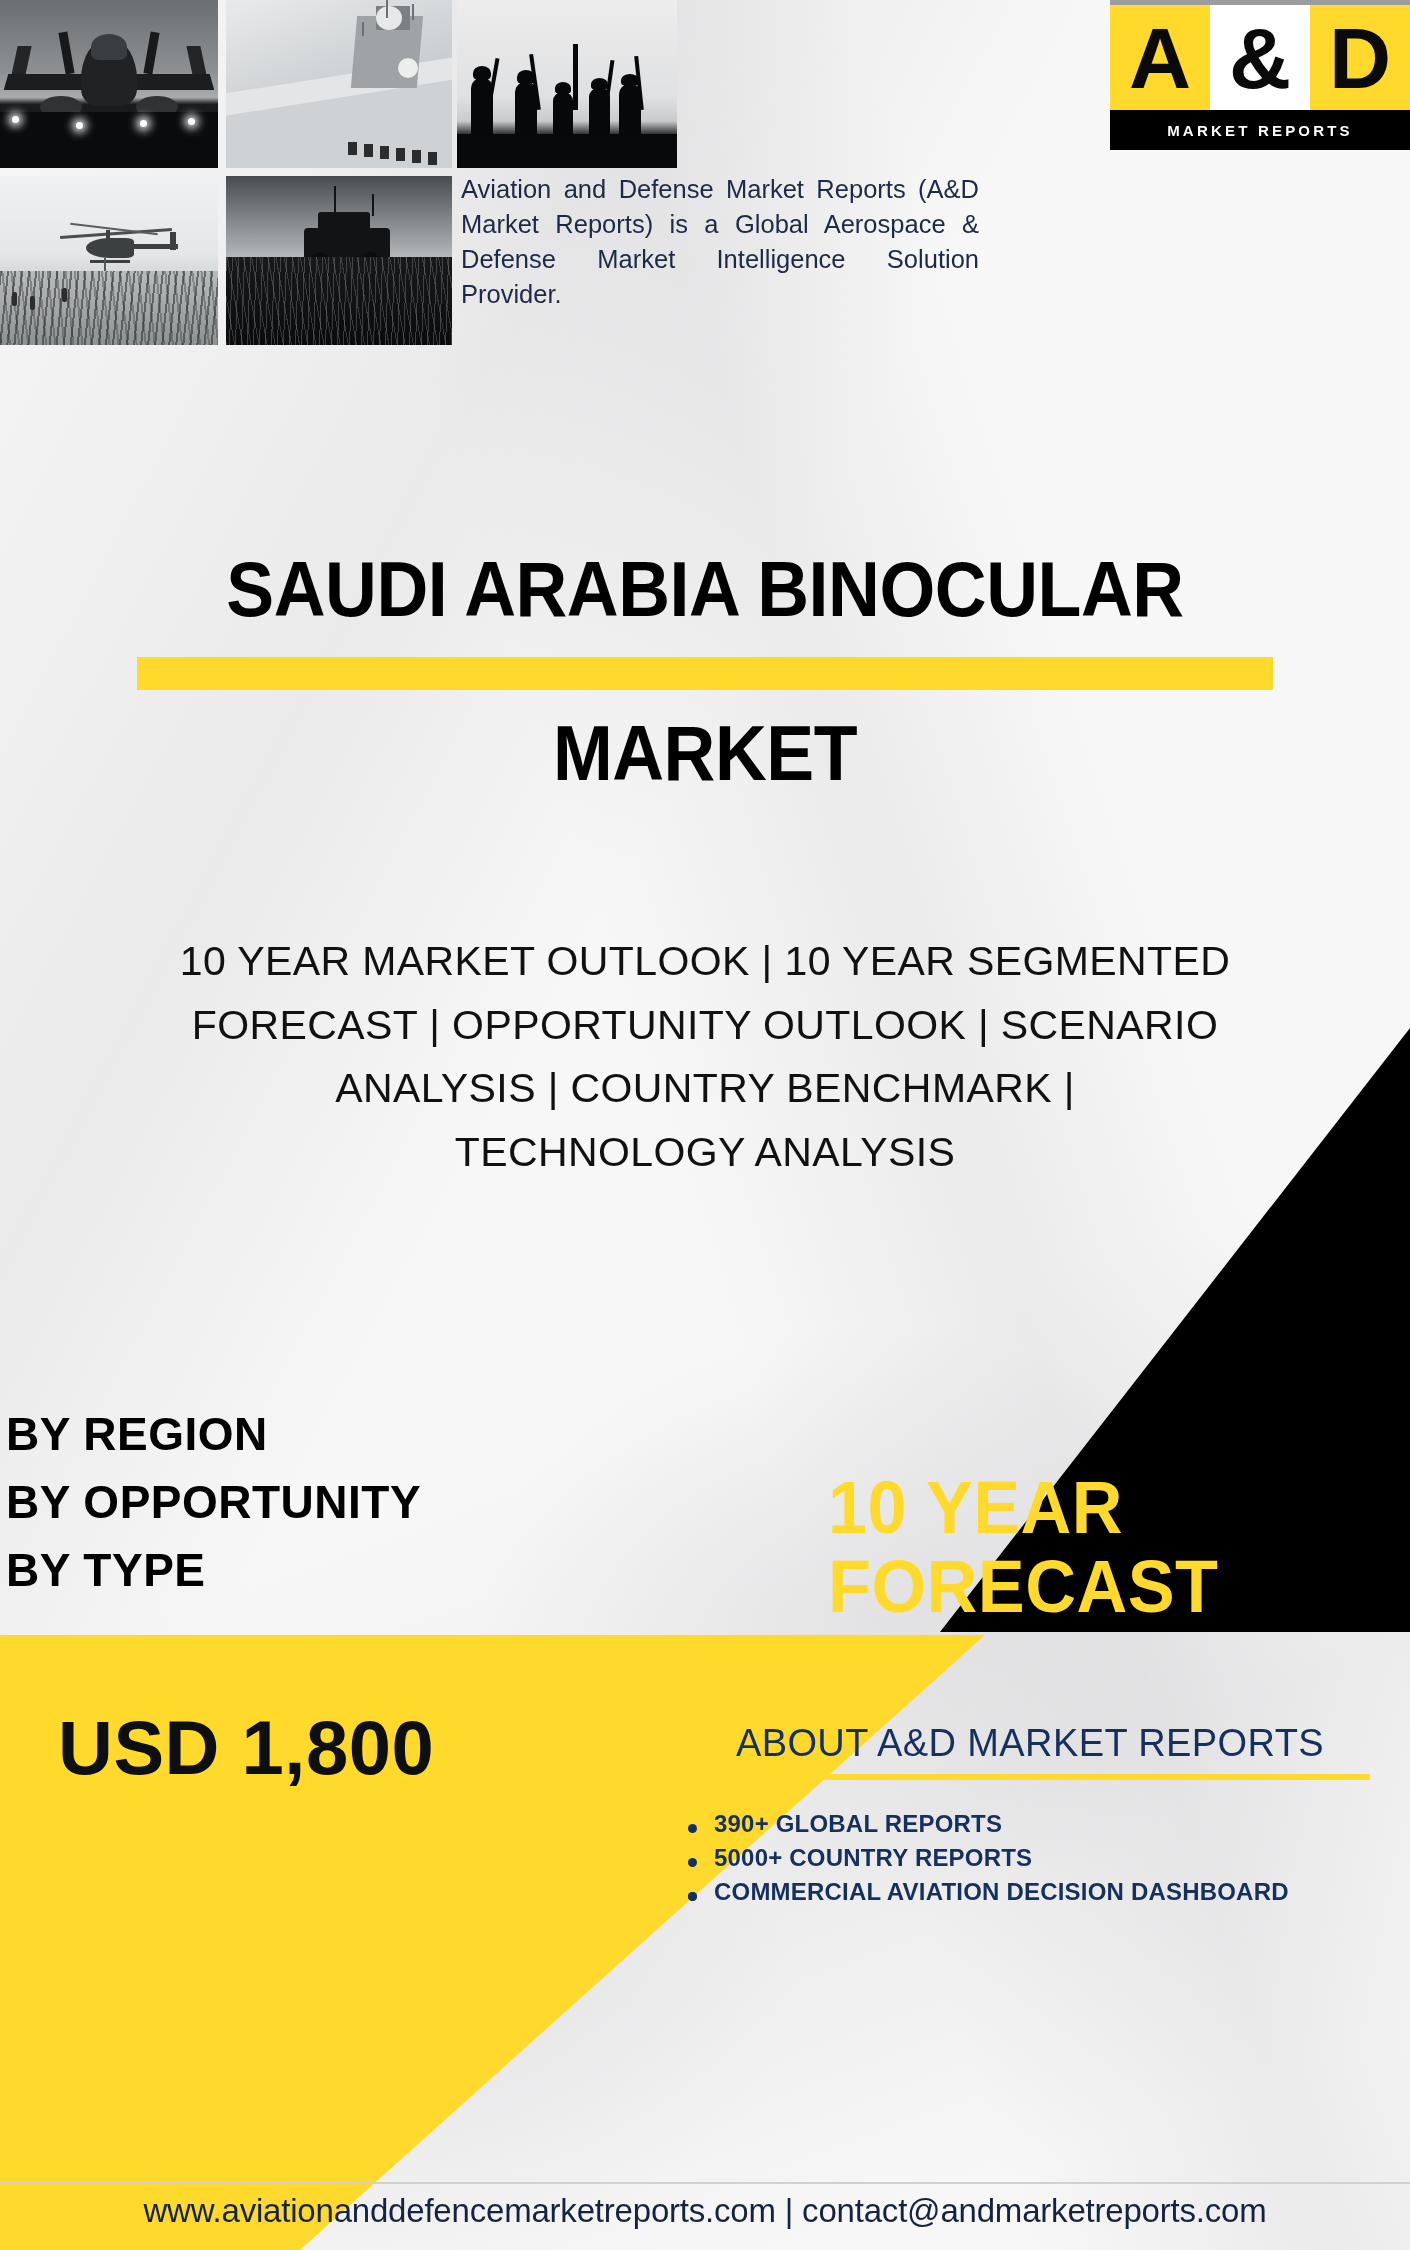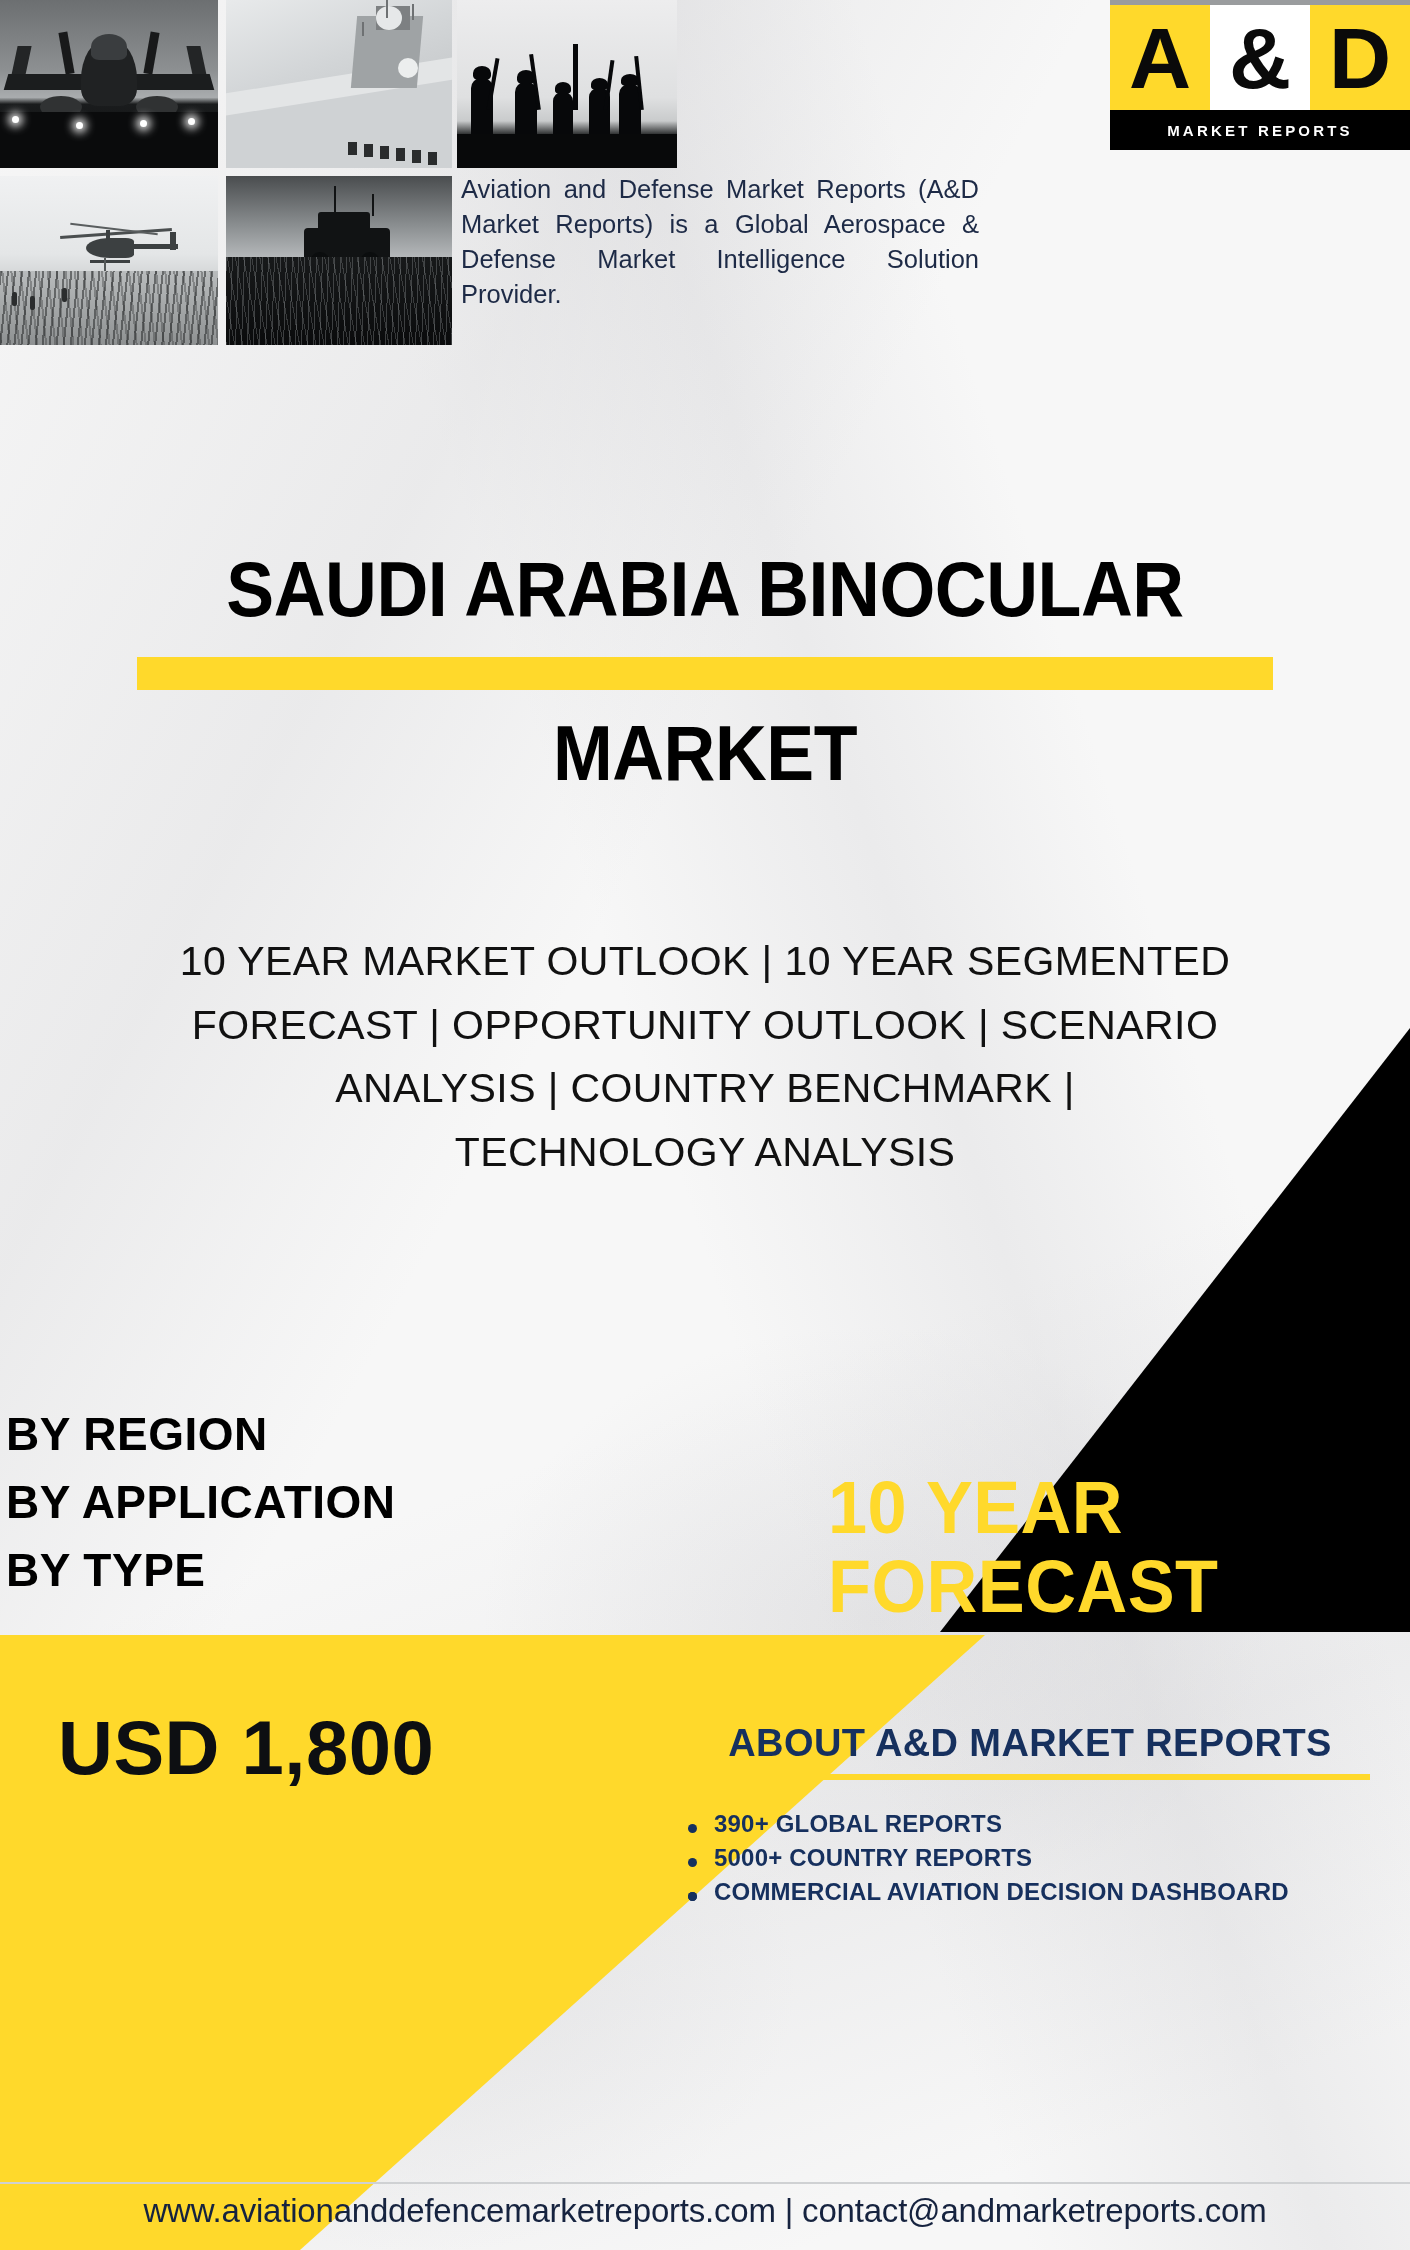--- a/index.html
+++ b/index.html
@@ -147,21 +147,21 @@
   .price{
     position:absolute;left:58px;top:1710px;z-index:6;
     font-family:"Liberation Sans", sans-serif;font-weight:700;
     font-size:76px;line-height:1;color:#0d0f12;letter-spacing:0.5px;
   }
 
   
   .about-wrap{position:absolute;left:660px;top:1722px;width:740px;z-index:6;}
   .about-title{
     font-family:"Liberation Sans Narrow","Liberation Sans", sans-serif;
-    font-weight:700;font-size:38px;color:#16305e;letter-spacing:0.4px;text-align:center;
+    font-weight:400;font-size:38px;color:#16305e;letter-spacing:0.4px;text-align:center;
   }
   .about-underline{width:680px;height:6px;background:#ffd92b;margin:9px auto 0 auto;}
   .about-list{margin:28px 0 0 0;padding:0 0 0 54px;list-style:none;}
   .about-list li{
     position:relative;
     font-family:"Liberation Sans Narrow","Liberation Sans", sans-serif;
     font-weight:700;font-size:24px;line-height:1.30;color:#16305e;letter-spacing:0.2px;
     margin-bottom:3px;
   }
   .about-list li .bullet{
@@ -307,21 +307,21 @@
 
   <div class="subtitle">
     <div>10 YEAR MARKET OUTLOOK | 10 YEAR SEGMENTED</div>
     <div>FORECAST | OPPORTUNITY OUTLOOK | SCENARIO</div>
     <div>ANALYSIS | COUNTRY BENCHMARK |</div>
     <div>TECHNOLOGY ANALYSIS</div>
   </div>
 
   <div class="segments">
     <div class="seg">BY REGION</div>
-    <div class="seg">BY APPLICATION</div>
+    <div class="seg">BY OPPORTUNITY</div>
     <div class="seg">BY TYPE</div>
   </div>
 
   <div class="forecast">
     <div class="fl">10 YEAR</div>
     <div class="fl">FORECAST</div>
   </div>
 
   <div class="price">USD 1,800</div>
 

